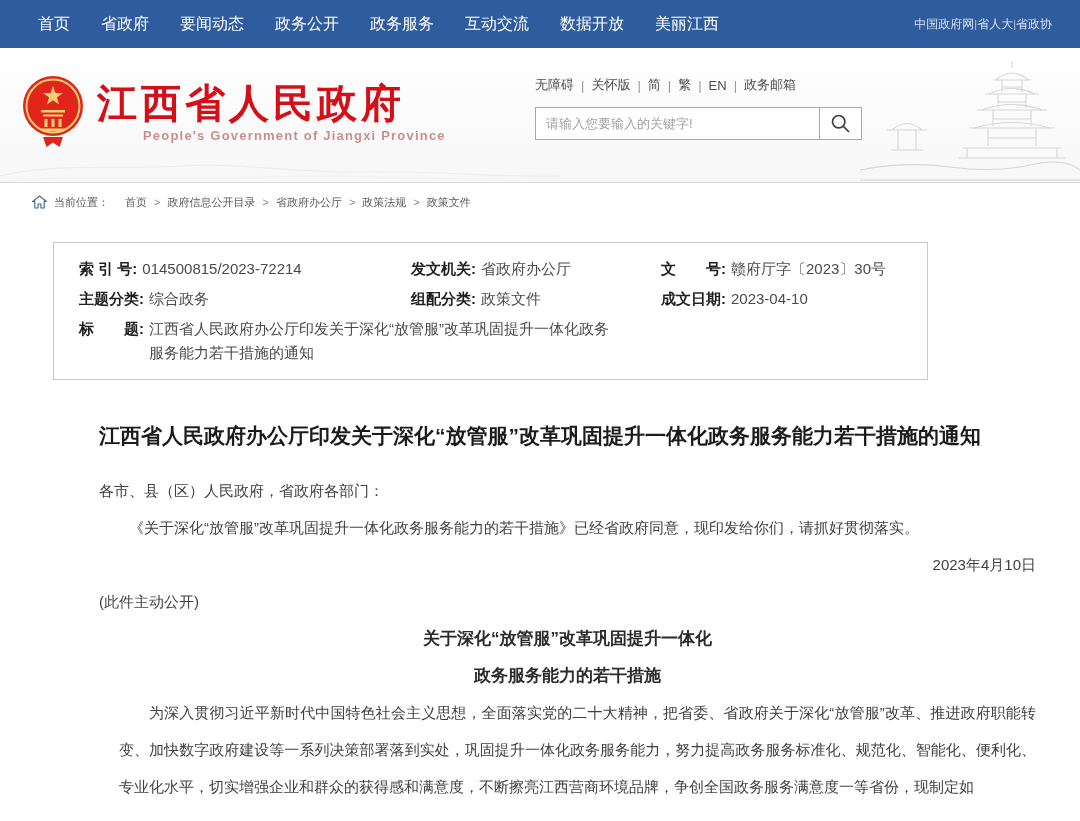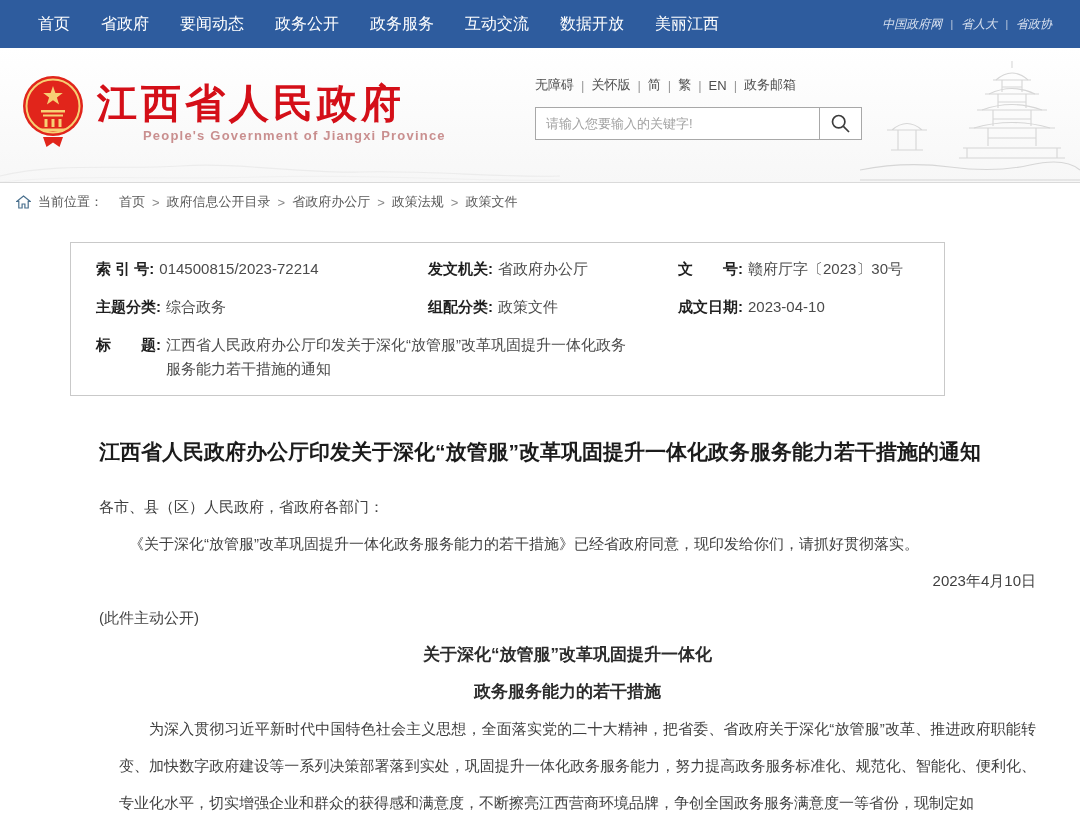--- a/index.html
+++ b/index.html
@@ -4,22 +4,22 @@
 <style>
   * { margin:0; padding:0; box-sizing:border-box; }
   html,body { width:1080px; height:821px; overflow:hidden; background:#fff;
     font-family:"Liberation Sans","DejaVu Sans",sans-serif; }
 
   
   .topnav { height:48px; background:#2e5c9e; display:flex; align-items:center;
     padding:0 28px 0 38px; }
   .nav-items { display:flex; gap:31px; }
   .nav-item { color:#ffffff; font-size:16px; white-space:nowrap; cursor:pointer; }
-  .nav-right { margin-left:auto; display:flex; align-items:center; gap:8px;
-    color:#d9e2f0; font-size:12px;font-style:italic; }
+  .nav-right { margin-left:auto; display:flex; align-items:center; 
+    color:#d9e2f0; font-size:12px; }
   .nav-right .lnk { cursor:pointer; }
   .pipe { color:#b9c7dd; font-size:11px; }
 
   
   .site-header { position:relative; height:135px;
     background:linear-gradient(#ffffff,#f7f7f7); border-bottom:1px solid #dadada;
     overflow:hidden; }
   .logo { position:absolute; left:22px; top:26px; display:flex; align-items:center;
     gap:13px; cursor:pointer; z-index:2; }
   .logo-title { font-size:40px; font-weight:bold; color:#d40f18; letter-spacing:4px;
@@ -35,31 +35,31 @@
     background:#fff; align-items:stretch;justify-content:flex-end; }
   .search-input { flex:1; border:none; outline:none; padding:0 10px; font-size:13px;
     color:#333; background:transparent; }
   .search-input::placeholder { color:#a3a3a3; }
   .search-btn { width:42px; border:none; border-left:1px solid #a8a8a8; background:#fff;
     display:flex; align-items:center; justify-content:center; cursor:pointer; }
   .mountains { position:absolute; left:0; bottom:-2px; width:100%; z-index:0; }
   .pavilion { position:absolute; right:0; bottom:-1px; z-index:1; }
 
   
-  .breadcrumb { height:38px; display:flex; align-items:center; padding-left:16px;
-    font-size:13px; color:#5a5a5a; background:#fff; }
+  .breadcrumb { height:38px; display:flex; align-items:center; padding-left:32px;
+    font-size:11px; color:#5a5a5a; background:#fff; }
   .home-ico { margin-right:7px; display:flex; align-items:center; }
   .crumb-label { margin-right:16px; }
   .crumb { cursor:pointer; }
   .b-sep { color:#8a8a8a; margin:0 7px; }
 
   
-  .meta-box { width:875px; margin:21px 0 0 70px; border:1px solid #c9c9c9;
+  .meta-box { width:875px; margin:21px 0 0 53px; border:1px solid #c9c9c9;
     padding:14px 10px 14px 25px; display:grid; grid-template-columns:332px 250px 1fr;
-    row-gap:14px; font-size:15px; color:#4a4a4a; line-height:24px; }
+    row-gap:6px; font-size:15px; color:#4a4a4a; line-height:24px; }
   .meta-label { font-weight:bold; color:#1f1f1f; margin-right:5px; white-space:pre; }
   .meta-title-cell { grid-column:1 / span 2; display:flex; padding-right:40px; }
   .meta-title-cell .meta-label { flex:0 0 auto; }
 
   
   .doc-title { width:890px; margin:34px auto 0; text-align:center; font-size:21px;
     font-weight:bold; color:#1b1b1b; line-height:44px; }
   .article { margin:14px 44px 0 99px; font-size:15px; color:#3f3f3f; line-height:37px; }
   .p-indent { text-indent:2em; }
   .doc-date { text-align:right; }

